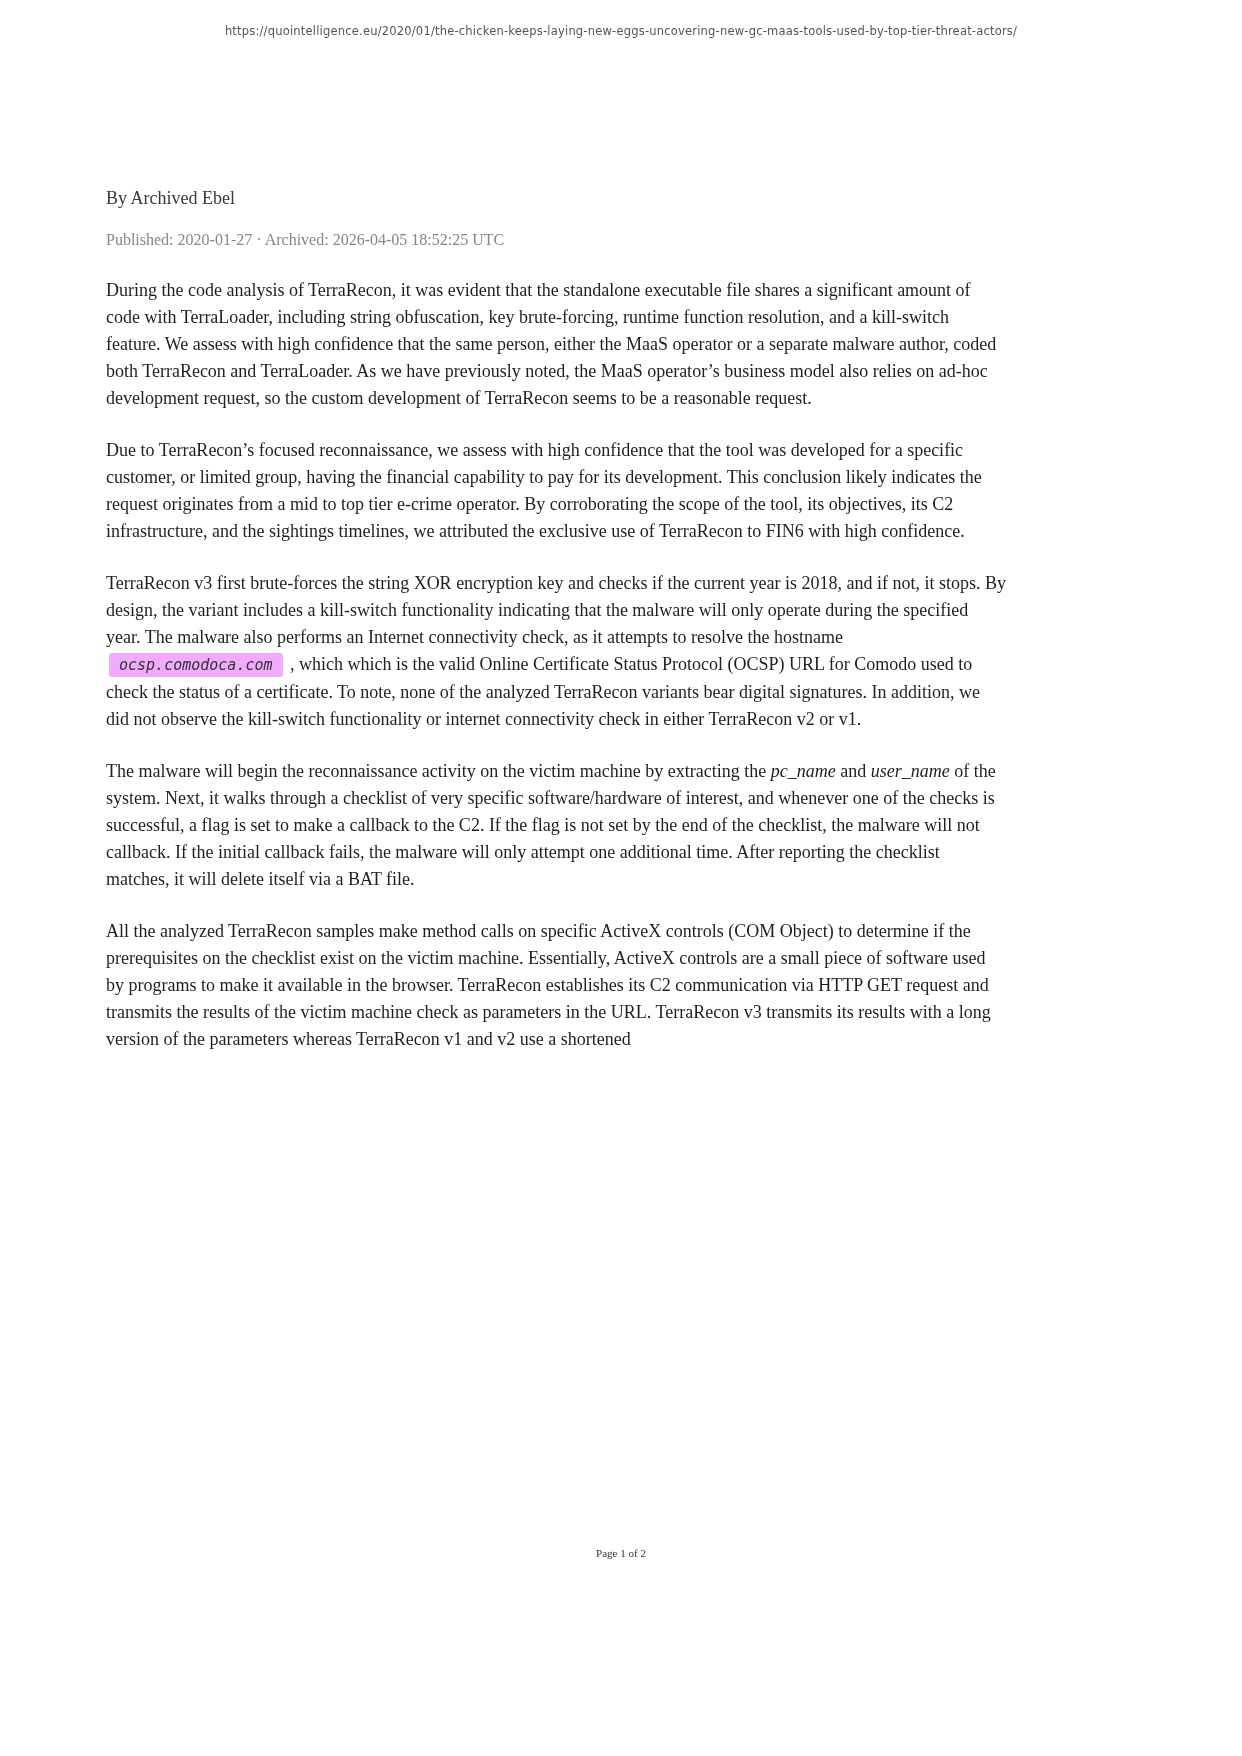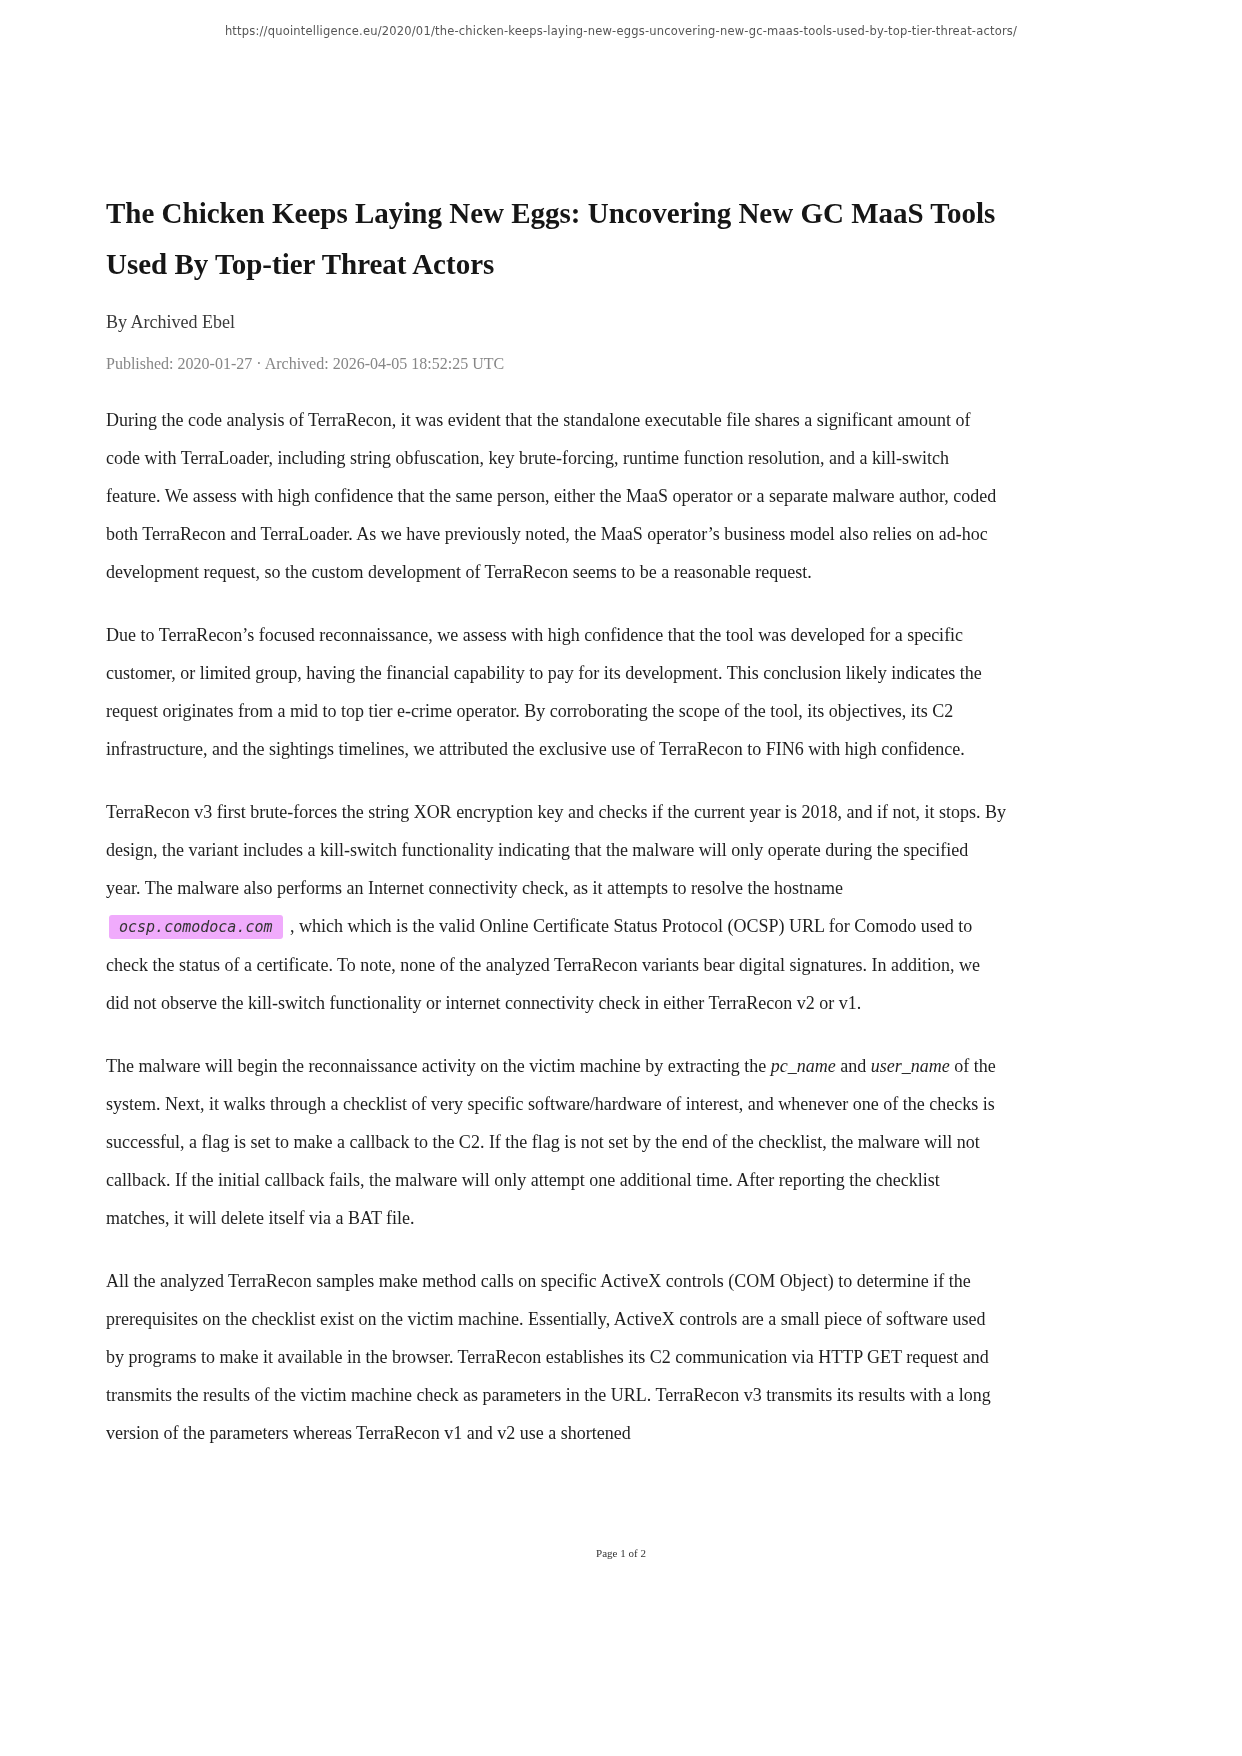--- a/index.html
+++ b/index.html
@@ -41,21 +41,21 @@
     color: #3a3a3a;
     margin: 0 0 22px 0;
   }
   .meta {
     font-size: 16px;
     color: #868686;
     margin: 0 0 28px 0;
   }
   .article-body p.para {
     font-size: 18px;
-    line-height: 38px;
+    line-height: 27px;
     color: #1f1f1f;
     margin: 0 0 25px 0;
     text-align: left;
   }
   .inline-code {
     font-family: "DejaVu Sans Mono", monospace;
     font-style: italic;
     font-size: 15px;
     background: #f0abfc;
     color: #333333;
@@ -78,21 +78,20 @@
     font-size: 11px;
     color: #333333;
   }
 </style>
 </head>
 <body>
 
 <div class="url-bar">https://quointelligence.eu/2020/01/the-chicken-keeps-laying-new-eggs-uncovering-new-gc-maas-tools-used-by-top-tier-threat-actors/</div>
 
 <main class="content">
-  <h1 class="article-title">The Chicken Keeps Laying New Eggs: Uncovering New GC MaaS Tools Used By Top-tier Threat Actors</h1>
 
   <div class="byline">By Archived Ebel</div>
 
   <div class="meta">Published: 2020-01-27 · Archived: 2026-04-05 18:52:25 UTC</div>
 
   <div class="article-body">
       <p class="para">During the code analysis of TerraRecon, it was evident that the standalone executable file shares a significant amount of code with TerraLoader, including string obfuscation, key brute-forcing, runtime function resolution, and a kill-switch feature. We assess with high confidence that the same person, either the MaaS operator or a separate malware author, coded both TerraRecon and TerraLoader. As we have previously noted, the MaaS operator’s business model also relies on ad-hoc development request, so the custom development of TerraRecon seems to be a reasonable request.</p>
       <p class="para">Due to TerraRecon’s focused reconnaissance, we assess with high confidence that the tool was developed for a specific customer, or limited group, having the financial capability to pay for its development. This conclusion likely indicates the request originates from a mid to top tier e-crime operator. By corroborating the scope of the tool, its objectives, its C2 infrastructure, and the sightings timelines, we attributed the exclusive use of TerraRecon to FIN6 with high confidence.</p>
       <p class="para">TerraRecon v3 first brute-forces the string XOR encryption key and checks if the current year is 2018, and if not, it stops. By design, the variant includes a kill-switch functionality indicating that the malware will only operate during the specified year. The malware also performs an Internet connectivity check, as it attempts to resolve the hostname <code class="inline-code">ocsp.comodoca.com</code> , which which is the valid Online Certificate Status Protocol (OCSP) URL for Comodo used to check the status of a certificate. To note, none of the analyzed TerraRecon variants bear digital signatures. In addition, we did not observe the kill-switch functionality or internet connectivity check in either TerraRecon v2 or v1.</p>
       <p class="para">The malware will begin the reconnaissance activity on the victim machine by extracting the <em>pc_name</em> and <em>user_name</em> of the system. Next, it walks through a checklist of very specific software/hardware of interest, and whenever one of the checks is successful, a flag is set to make a callback to the C2. If the flag is not set by the end of the checklist, the malware will not callback. If the initial callback fails, the malware will only attempt one additional time. After reporting the checklist matches, it will delete itself via a BAT file.</p>

